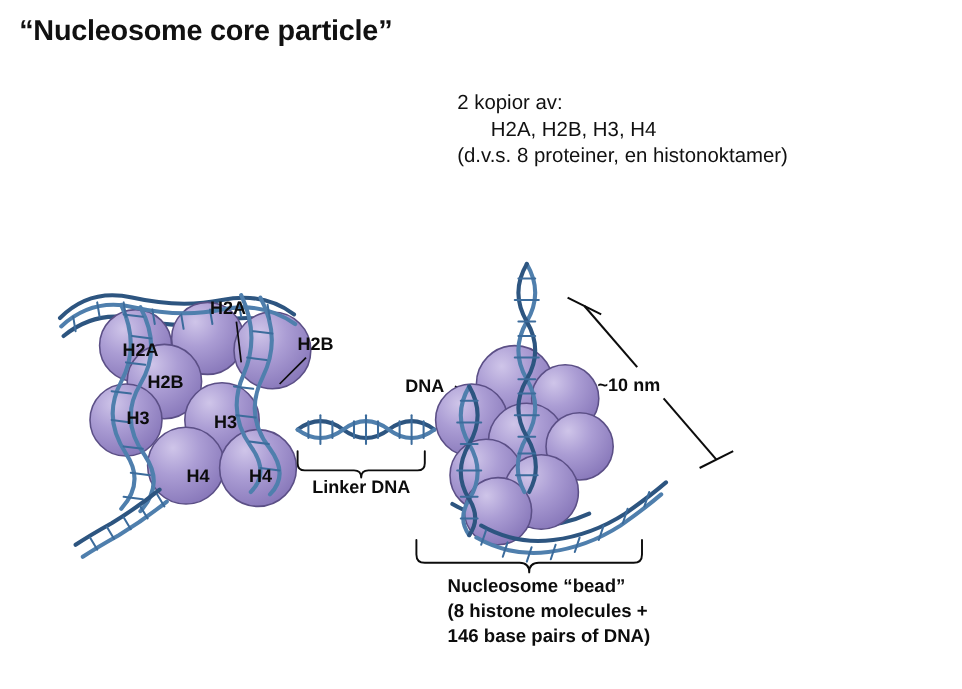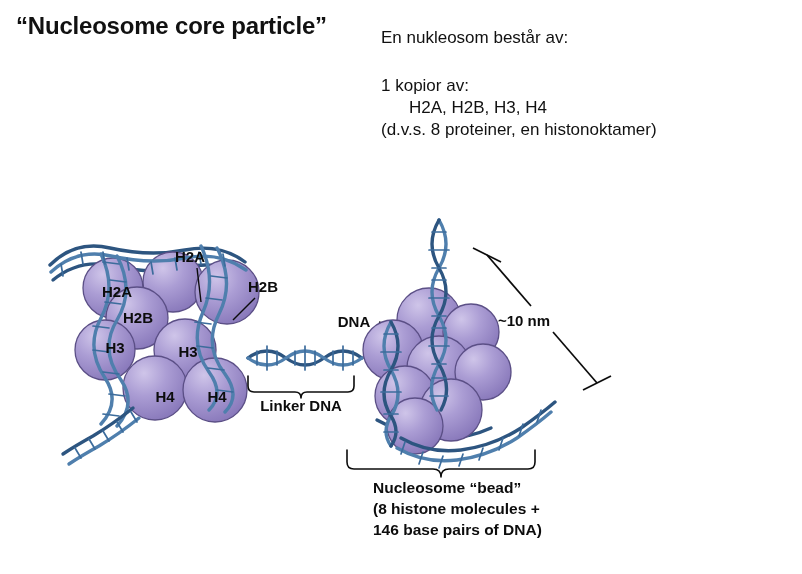--- a/index.html
+++ b/index.html
@@ -100,22 +100,21 @@
     stroke-linecap: round;
   }
 </style>
 </head>
 <body>
 
 <div id="slide">
 
   <div id="slide-title">“Nucleosome core particle”</div>
 
-  <div class="body-line bl0">En nukleosom består av:</div>
-  <div class="body-line bl1">1 kopior av:</div>
+  <div class="body-line bl1">2 kopior av:</div>
   <div class="body-line bl2">H2A, H2B, H3, H4</div>
   <div class="body-line bl3">(d.v.s. 8 proteiner, en histonoktamer)</div>
 
   <div id="figure">
     <svg width="640" height="340" viewBox="0 0 640 340" xmlns="http://www.w3.org/2000/svg">
       <defs>
         <radialGradient id="gsphere" cx="33%" cy="27%" r="78%">
           <stop offset="0%" stop-color="#cfc5e9"></stop>
           <stop offset="45%" stop-color="#ab9dd4"></stop>
           <stop offset="100%" stop-color="#8878ba"></stop>

